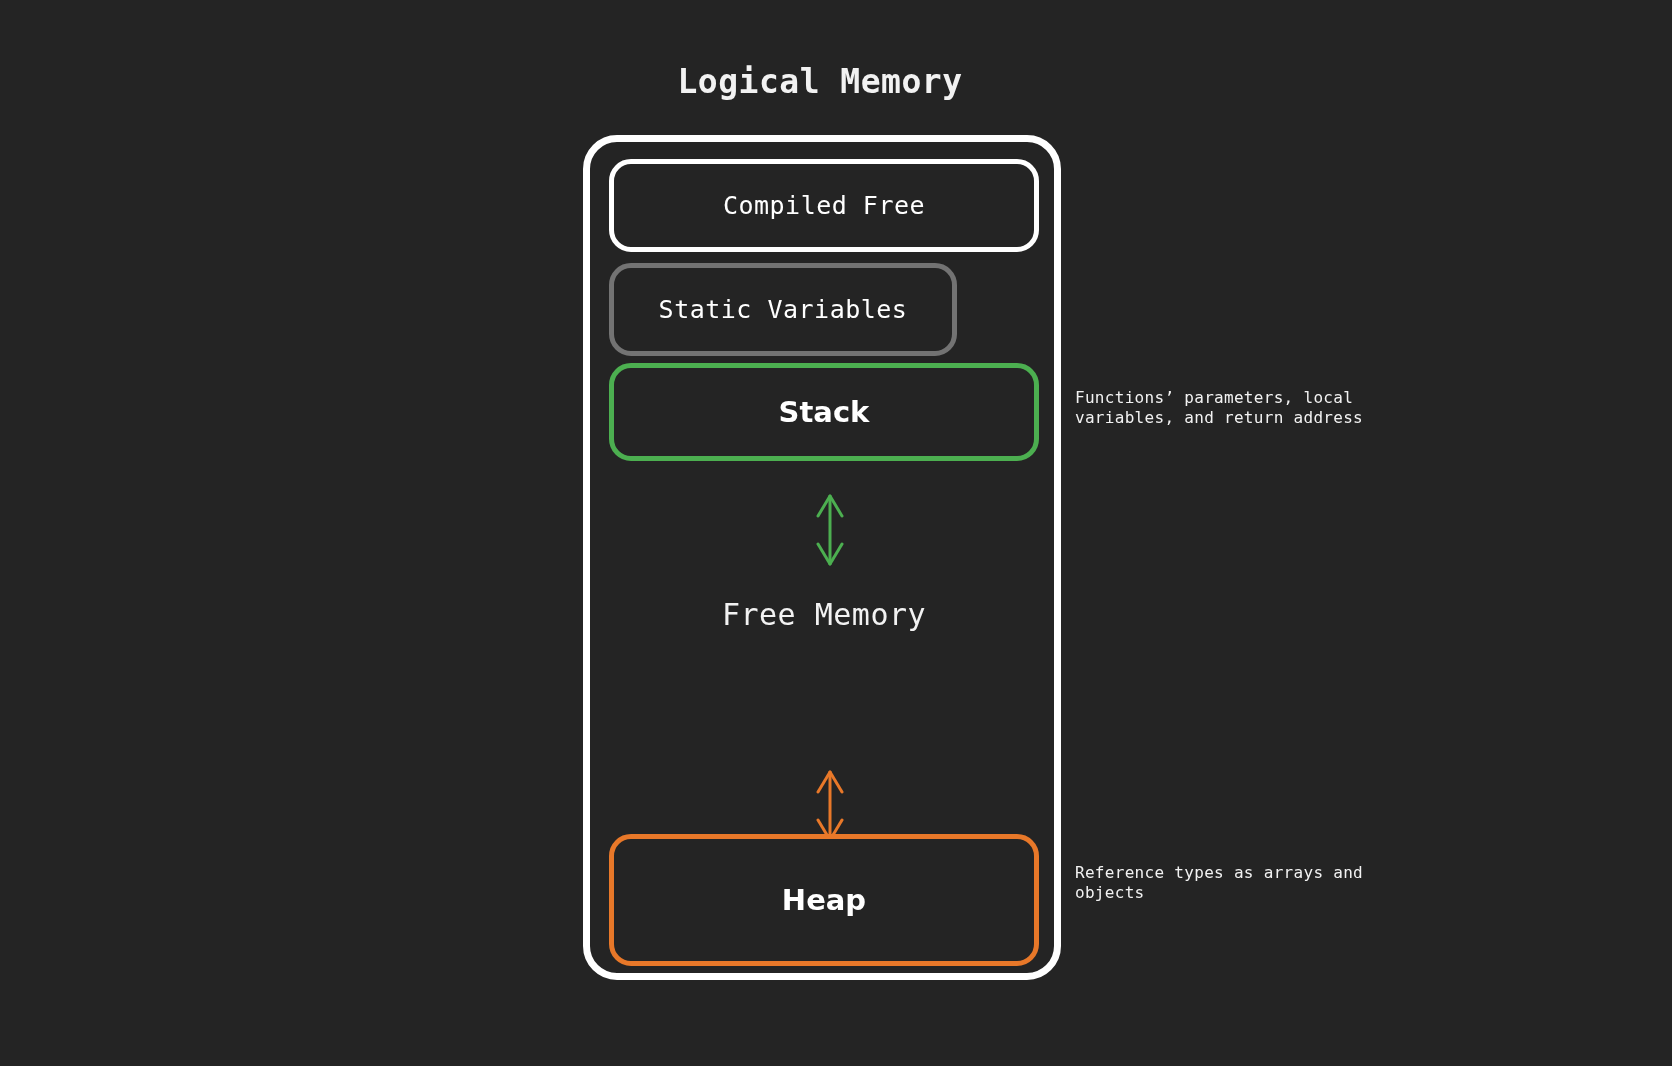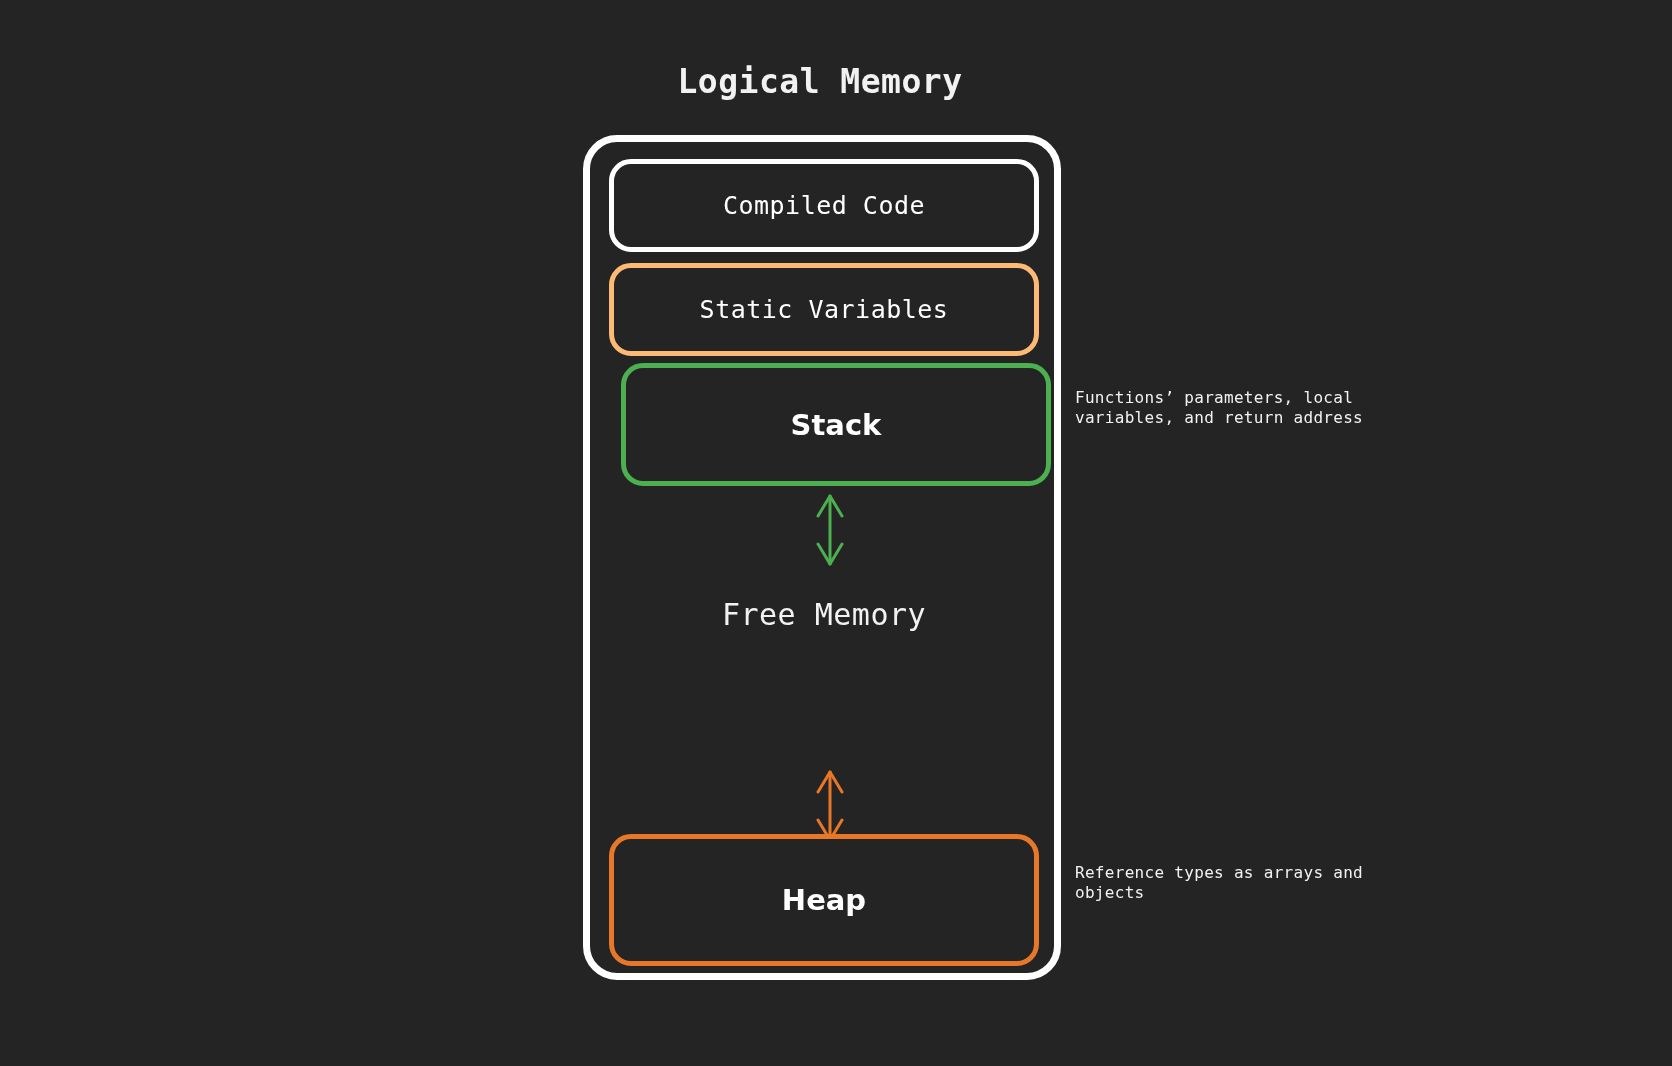--- a/index.html
+++ b/index.html
@@ -81,29 +81,29 @@
   #segment-compiled-code {
     left: 19px;
     top: 17px;
     width: 430px;
     height: 93px;
     border: 5px solid #ffffff;
   }
   #segment-static-variables {
     left: 19px;
     top: 121px;
-    width: 430px;
+    width: 348px;
     height: 93px;
-    border: 5px solid #fdba74;
+    border: 5px solid #737373;
   }
   #segment-stack {
-    left: 31px;
+    left: 19px;
     top: 221px;
     width: 430px;
-    height: 123px;
+    height: 98px;
     border: 5px solid #4caf50;
     text-align: right;
   }
   #segment-heap {
     left: 19px;
     top: 692px;
     width: 430px;
     height: 132px;
     border: 5px solid #e87829;
   }
@@ -147,21 +147,21 @@
 
 <div id="canvas">
 
   <div id="diagram-title">
     <span>Logical Memory</span>
   </div>
 
   <div id="memory-container">
 
     <div class="segment mono" id="segment-compiled-code">
-      <span>Compiled Code</span>
+      <span>Compiled Free</span>
     </div>
 
     <div class="segment mono" id="segment-static-variables">
       <span>Static Variables</span>
     </div>
 
     <div class="segment sans-bold" id="segment-stack">
       <span>Stack</span>
     </div>
 

